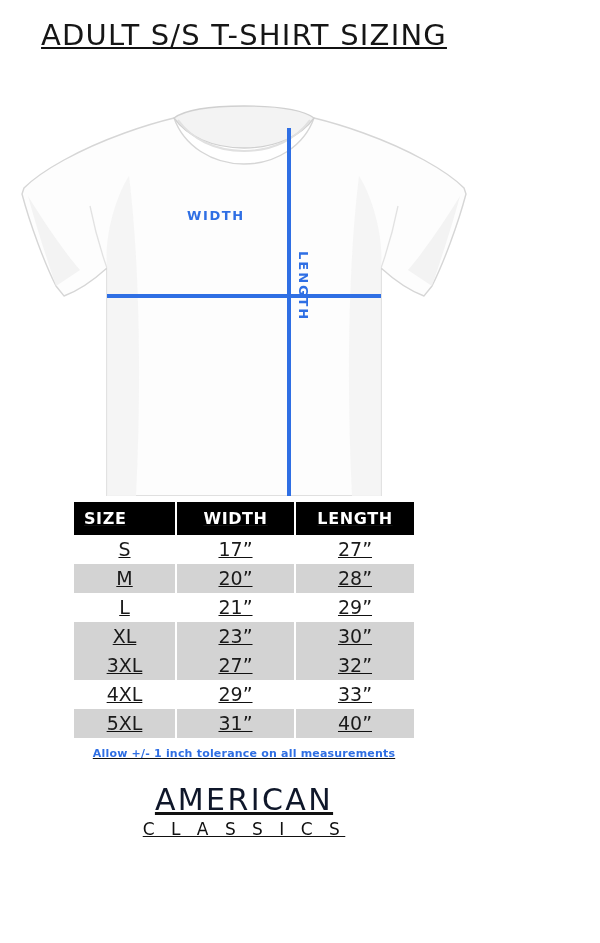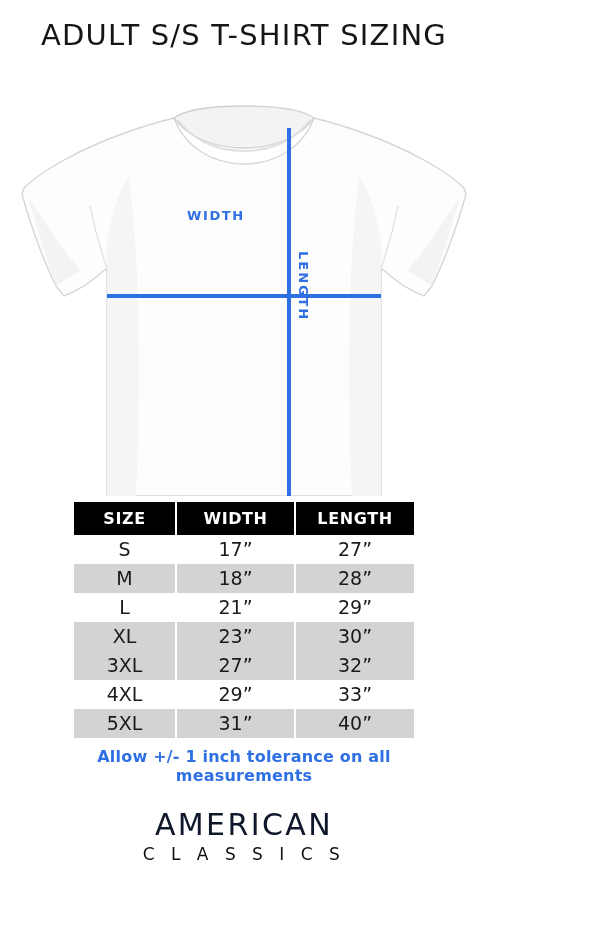--- a/index.html
+++ b/index.html
@@ -18,20 +18,21 @@
   }
 
   .page {
     width: 488px;
     height: 943px;
     position: relative;
     background: #ffffff;
     display: flex;
     flex-direction: column;
     align-items: center;
+    text-decoration: underline;
   }
 
   
   .title {
     margin-top: 18px;
     font-size: 29px;
     letter-spacing: 1.2px;
     font-weight: 400;
     color: #161616;
     text-align: center;
@@ -87,39 +88,40 @@
     color: #ffffff;
     font-size: 16px;
     font-weight: bold;
     letter-spacing: 0.6px;
     padding: 7px 0 7px 0;
     text-align: center;
     border-right: 2px solid #ffffff;
   }
   table.size-table th:last-child { border-right: none; }
   table.size-table th.col-size {
-    text-align: center;
+    text-align: left;
+    padding-left: 10px;
     width: 30%;
   }
   table.size-table td {
     font-size: 19px;
     text-align: center;
     padding: 3px 0 4px 0;
     color: #1a1a1a;
     border-right: 2px solid #ffffff;
     font-weight: 400;
   }
   table.size-table td:last-child { border-right: none; }
   table.size-table tr.row-even td { background: #ffffff; }
   table.size-table tr.row-odd td { background: #d3d3d3; }
 
   .tolerance {
     margin-top: 9px;
     color: #2f6fe4;
-    font-size: 16px;
+    font-size: 11px;
     font-weight: bold;
     text-align: center;
     letter-spacing: 0.2px;
     font-family: "DejaVu Sans", sans-serif;
   }
 
   
   .brand {
     margin-top: 22px;
     text-align: center;
@@ -200,21 +202,21 @@
         </tr>
       </thead>
       <tbody>
         <tr class="row-even">
           <td>S</td>
           <td>17”</td>
           <td>27”</td>
         </tr>
         <tr class="row-odd">
           <td>M</td>
-          <td>18”</td>
+          <td>20”</td>
           <td>28”</td>
         </tr>
         <tr class="row-even">
           <td>L</td>
           <td>21”</td>
           <td>29”</td>
         </tr>
         <tr class="row-odd">
           <td>XL</td>
           <td>23”</td>

